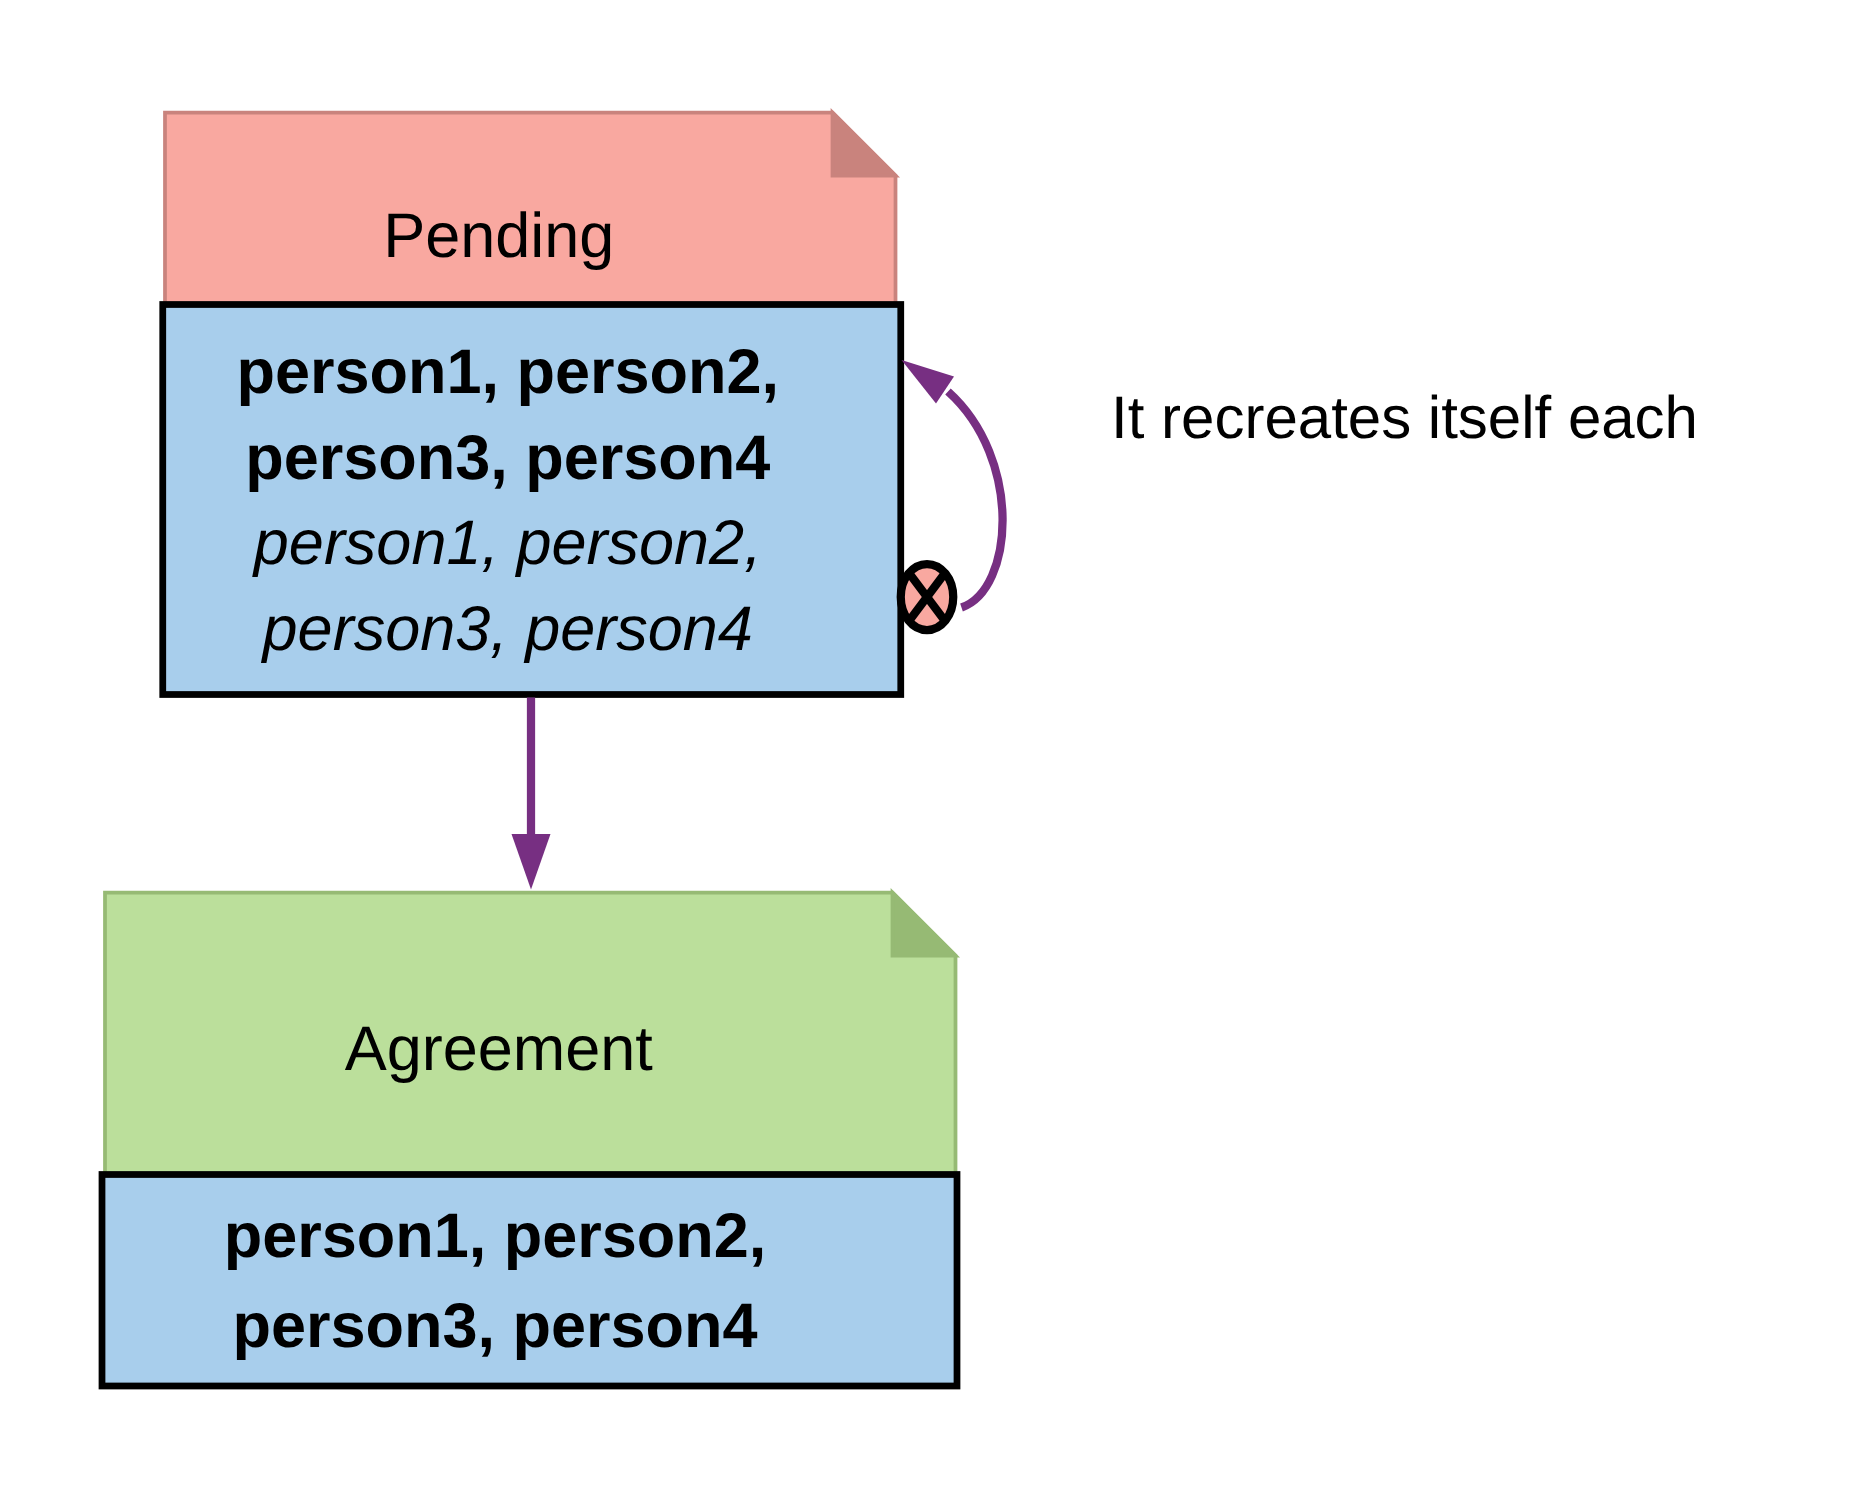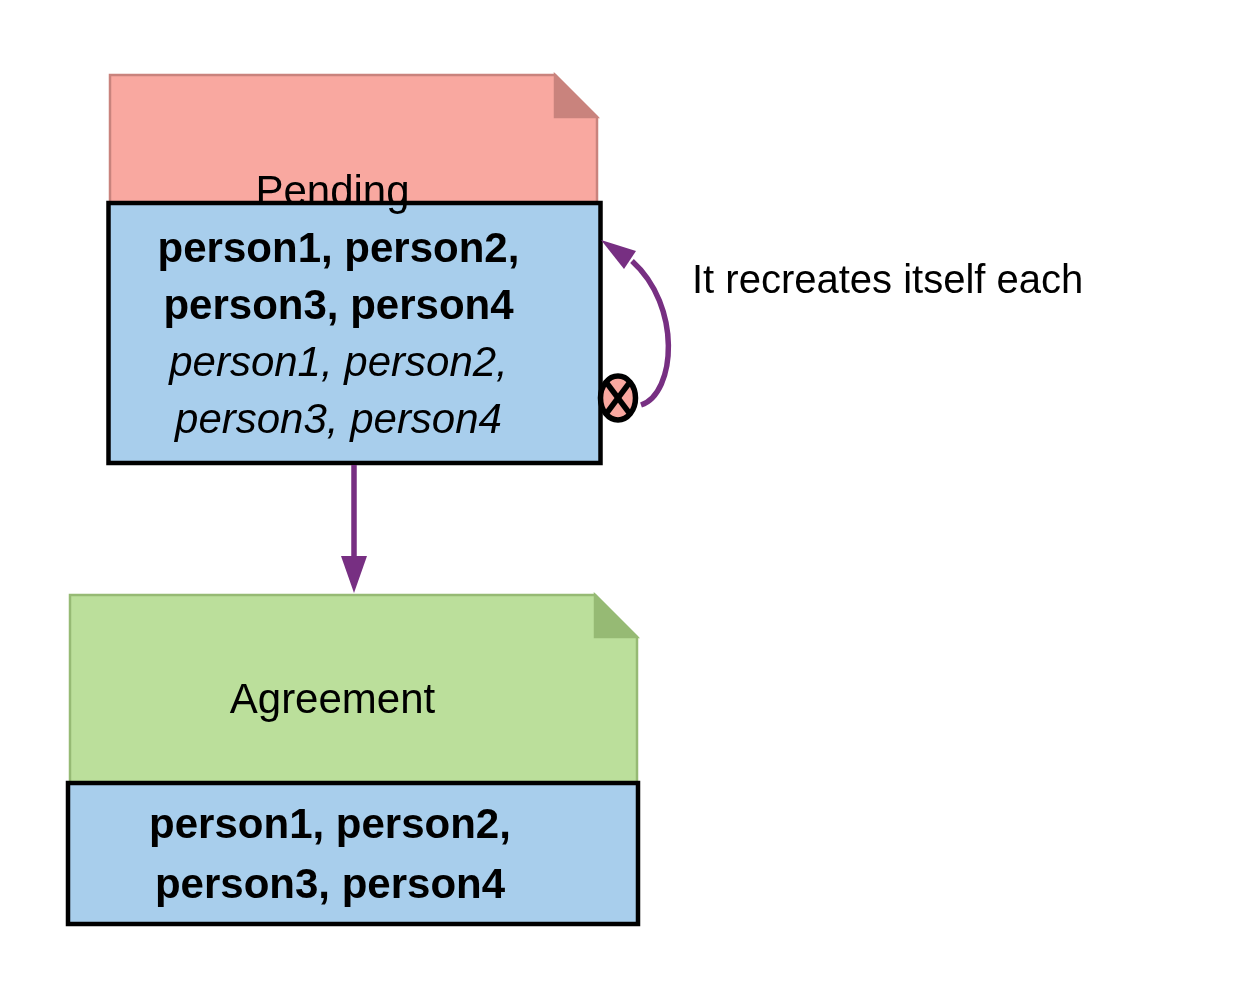--- a/index.html
+++ b/index.html
@@ -22,21 +22,21 @@
   .icon-stroke{stroke:var(--outline-black);stroke-width:5.5;}
 
   .label{position:absolute;z-index:1;display:flex;align-items:center;justify-content:center;text-align:center;}
   .title{font-size:42px;line-height:48px;}
   .body-text{flex-direction:column;font-size:42px;}
   .body-text span{display:block;text-align:center;}
   .body-text .b{font-weight:bold;}
   .body-text .i{font-style:italic;}
   .pending-body span{line-height:57px;}
   .agreement-body span{line-height:60px;}
-  .annotation{position:absolute;z-index:1;font-size:40px;line-height:50px;text-align:left;}
+  .annotation{position:absolute;z-index:1;font-size:40px;line-height:50px;text-align:right;}
   .annotation span{display:block;}
 </style>
 </head>
 <body>
 
 <div class="canvas">
 
   <svg class="shapes" width="1238" height="998" viewBox="0 0 1238 998">
 
     <g>
@@ -60,21 +60,21 @@
       <line class="icon-stroke" x1="630" y1="382" x2="606" y2="414"></line>
     </g>
 
     <g>
       <polygon class="fill-green stroke-green-dark" points="70,595 595,595 637,637 637,783 70,783"></polygon>
       <polygon class="fill-green-dark stroke-green-dark" points="595,595 637,637 595,637"></polygon>
       <rect class="fill-blue stroke-black" x="68" y="783" width="570" height="141"></rect>
     </g>
   </svg>
 
-  <div class="label title" style="left:110px;top:162px;width:445px;height:57px;">Pending</div>
+  <div class="label title" style="left:110px;top:128px;width:445px;height:57px;">Pending</div>
 
   <div class="label body-text pending-body" style="left:108px;top:203px;width:493px;height:260px;padding-right:32px;box-sizing:border-box;">
     <span class="b">person1, person2,</span>
     <span class="b">person3, person4</span>
     <span class="i">person1, person2,</span>
     <span class="i">person3, person4</span>
   </div>
 
   <div class="annotation" style="left:692px;top:254px;width:440px;">
     <span>It recreates itself each</span>

